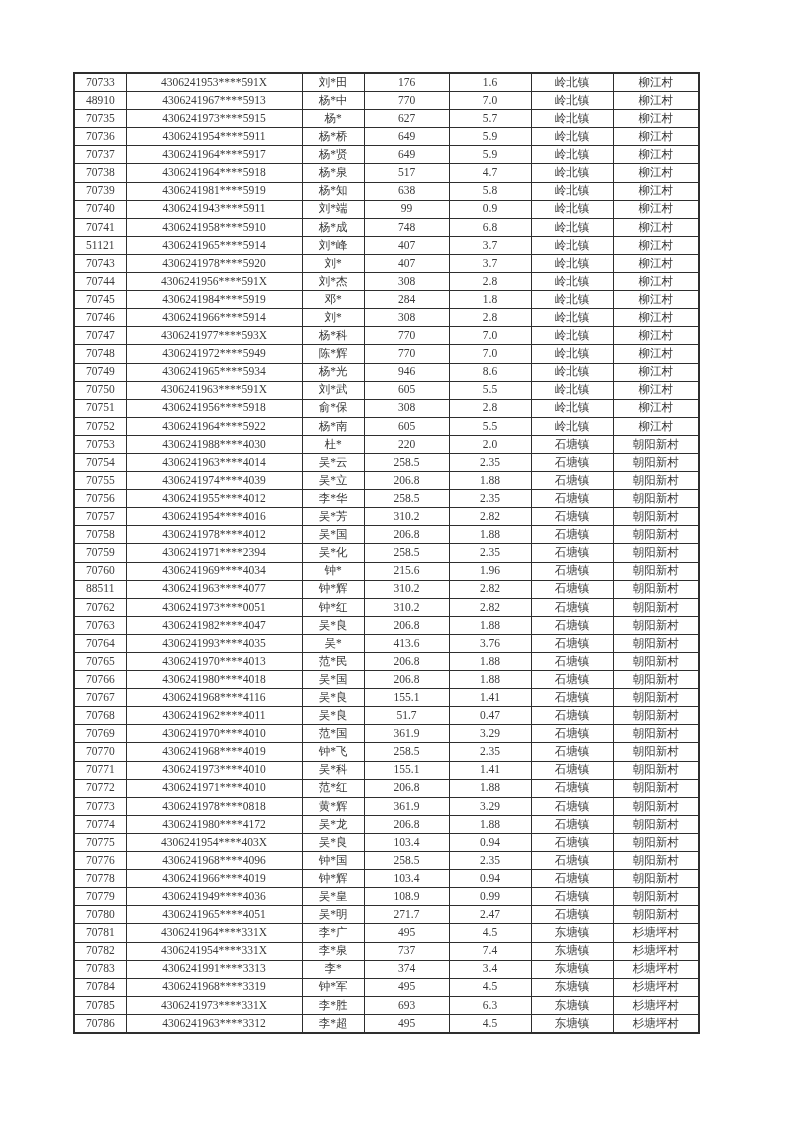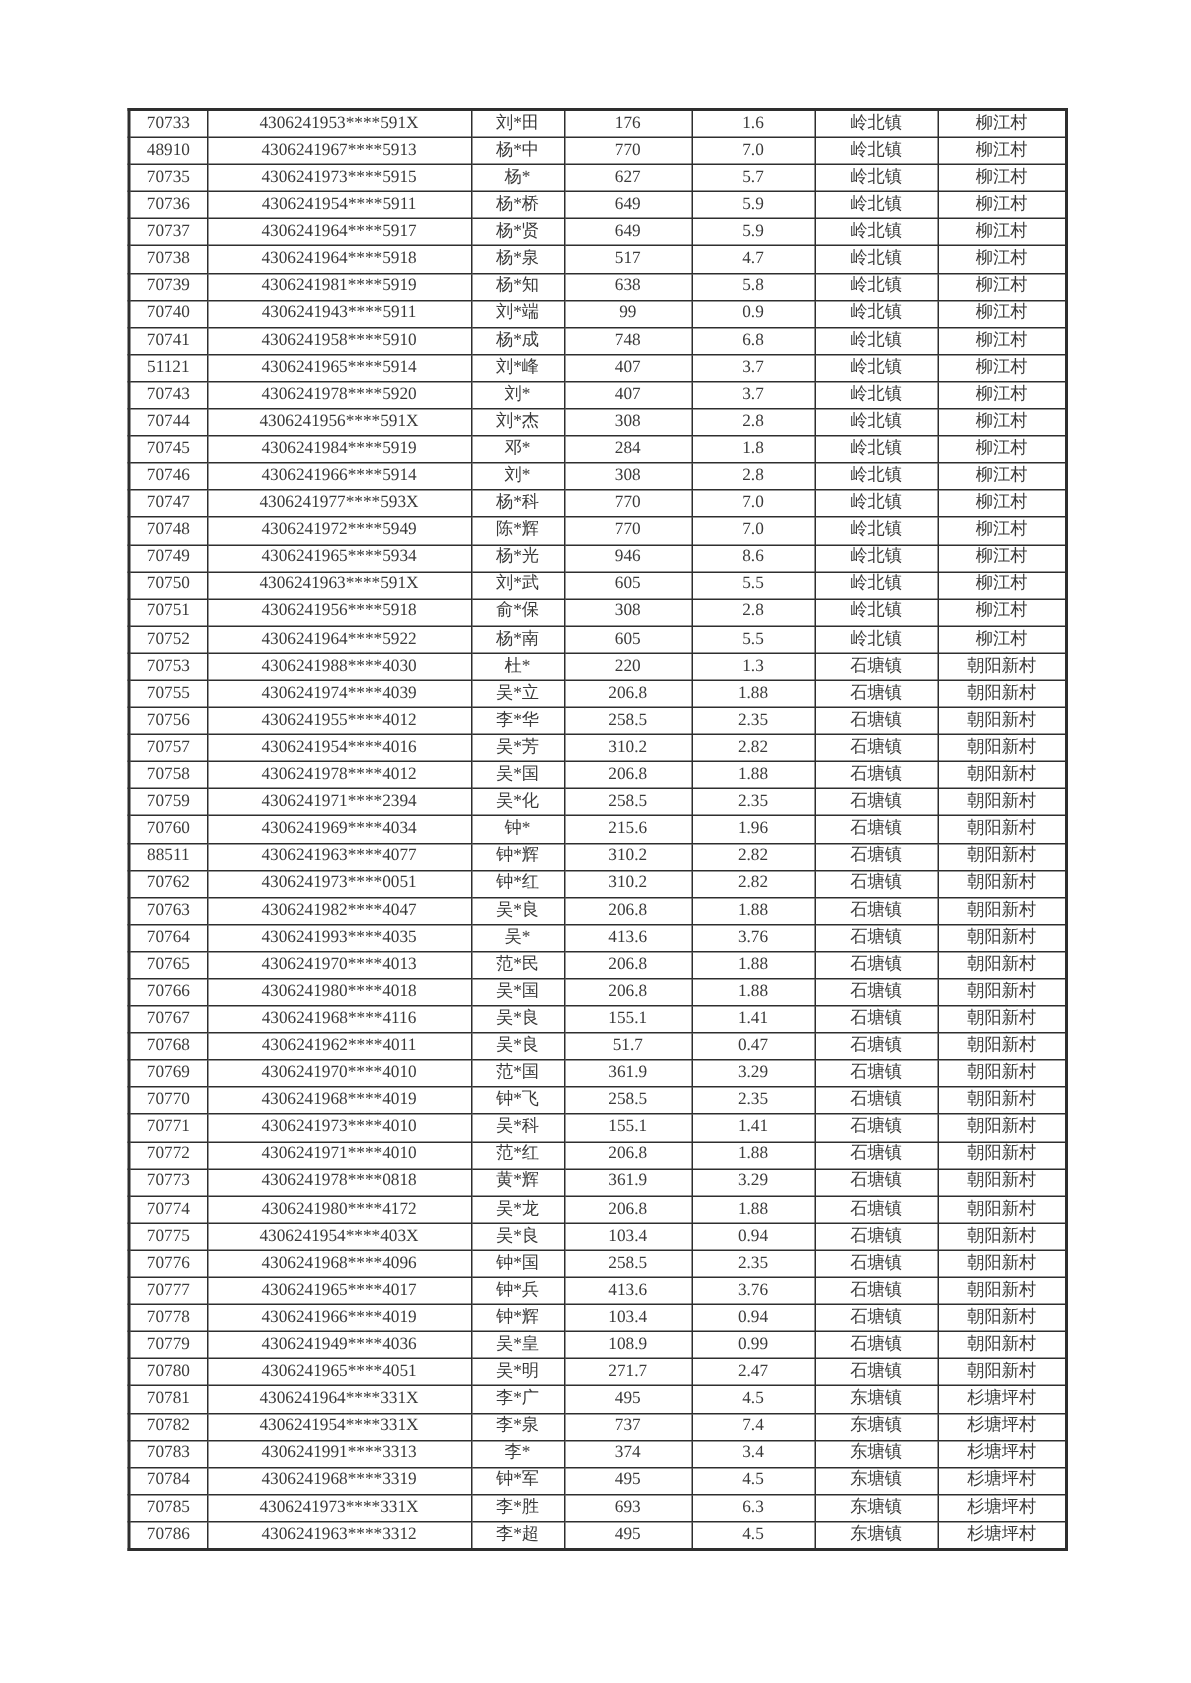--- a/index.html
+++ b/index.html
@@ -19,21 +19,21 @@
     font-family: "Liberation Serif", "DejaVu Serif", serif;
   }
   .page {
     position: absolute;
     inset: 0;
     background: var(--page-bg);
     overflow: hidden;
   }
   table.data-table {
     position: absolute;
-    left: 85px;
+    left: 73px;
     top: 72px;
     width: 625px;
     border-collapse: collapse;
     table-layout: fixed;
     border: 2px solid var(--border-color);
     padding-left: 41px;
   }
   table.data-table td {
     border: 1px solid var(--border-color);
     height: 17.1px;
@@ -243,21 +243,30 @@
           <td class="col-amount">605</td>
           <td class="col-amount-2">5.5</td>
           <td class="col-town">岭北镇</td>
           <td class="col-village">柳江村</td>
         </tr>
         <tr>
           <td class="col-serial">70753</td>
           <td class="col-id-number">4306241988****4030</td>
           <td class="col-name">杜*</td>
           <td class="col-amount">220</td>
-          <td class="col-amount-2">1.3</td>
+          <td class="col-amount-2">2.0</td>
+          <td class="col-town">石塘镇</td>
+          <td class="col-village">朝阳新村</td>
+        </tr>
+        <tr>
+          <td class="col-serial">70754</td>
+          <td class="col-id-number">4306241963****4014</td>
+          <td class="col-name">吴*云</td>
+          <td class="col-amount">258.5</td>
+          <td class="col-amount-2">2.35</td>
           <td class="col-town">石塘镇</td>
           <td class="col-village">朝阳新村</td>
         </tr>
         <tr>
           <td class="col-serial">70755</td>
           <td class="col-id-number">4306241974****4039</td>
           <td class="col-name">吴*立</td>
           <td class="col-amount">206.8</td>
           <td class="col-amount-2">1.88</td>
           <td class="col-town">石塘镇</td>
@@ -442,29 +451,20 @@
           <td class="col-amount-2">0.94</td>
           <td class="col-town">石塘镇</td>
           <td class="col-village">朝阳新村</td>
         </tr>
         <tr>
           <td class="col-serial">70776</td>
           <td class="col-id-number">4306241968****4096</td>
           <td class="col-name">钟*国</td>
           <td class="col-amount">258.5</td>
           <td class="col-amount-2">2.35</td>
-          <td class="col-town">石塘镇</td>
-          <td class="col-village">朝阳新村</td>
-        </tr>
-        <tr>
-          <td class="col-serial">70777</td>
-          <td class="col-id-number">4306241965****4017</td>
-          <td class="col-name">钟*兵</td>
-          <td class="col-amount">413.6</td>
-          <td class="col-amount-2">3.76</td>
           <td class="col-town">石塘镇</td>
           <td class="col-village">朝阳新村</td>
         </tr>
         <tr>
           <td class="col-serial">70778</td>
           <td class="col-id-number">4306241966****4019</td>
           <td class="col-name">钟*辉</td>
           <td class="col-amount">103.4</td>
           <td class="col-amount-2">0.94</td>
           <td class="col-town">石塘镇</td>

